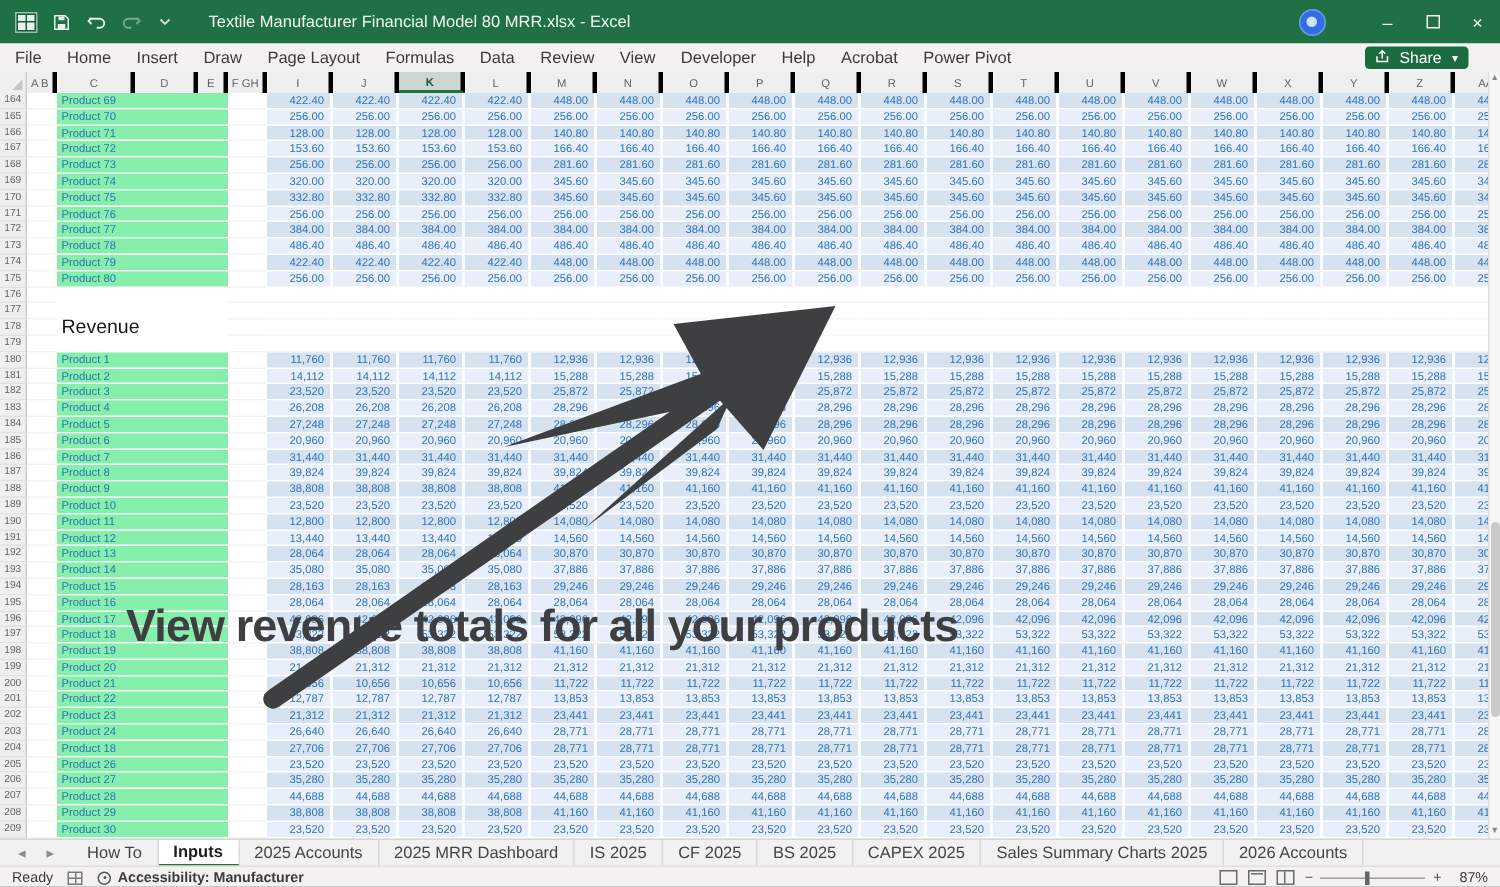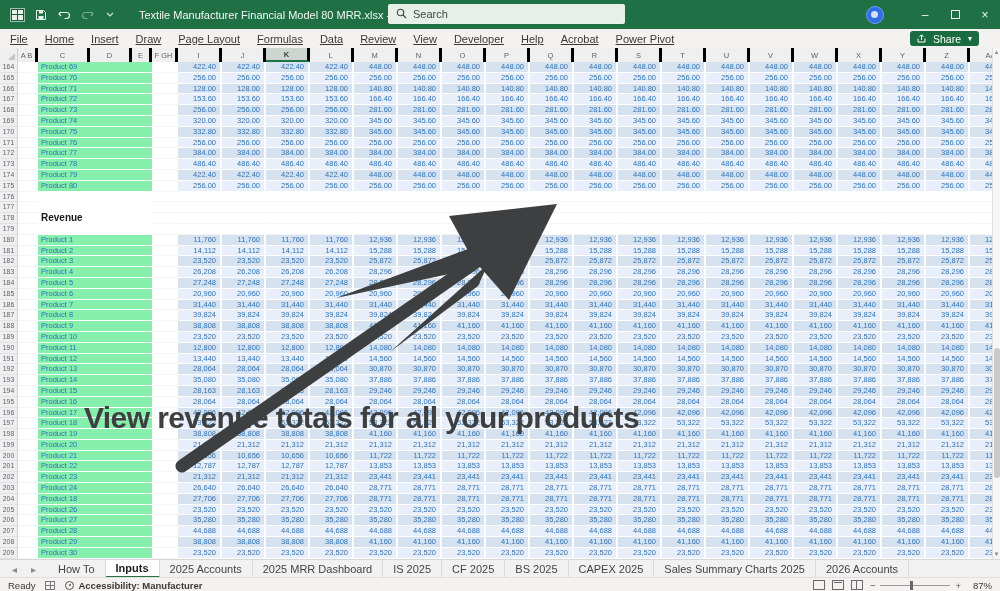--- a/index.html
+++ b/index.html
@@ -20,21 +20,21 @@
   .tb-right{position:absolute;right:0;top:0;height:29px;display:flex;align-items:center;}
   .avatar{width:16px;height:16px;border-radius:50%;background:#2f6ee3;border:1px solid #6f9df0;margin-right:26px;position:relative;}
   .avatar::after{content:"";position:absolute;left:4px;top:4px;width:7px;height:7px;border-radius:50%;background:#cfe0ff;}
   .winbtn{width:30px;height:29px;display:flex;align-items:center;justify-content:center;font-size:12px;color:#eef5f0;cursor:default;}
   .restore-glyph{width:9px;height:9px;border:1px solid #eef5f0;box-sizing:border-box;}
 
   
   .menubar{position:absolute;top:29px;left:0;right:0;height:19px;background:#f3f2f1;border-bottom:1px solid #e1dfdd;
            display:flex;align-items:center;font-size:11px;color:#3b3a39;}
   .menu-items{display:flex;align-items:center;padding-left:10px;gap:17px;}
-  .menu-item{white-space:nowrap;text-decoration:underline;}
+  .menu-item{white-space:nowrap;}
   .share-btn{position:absolute;right:21px;top:2px;height:15px;background:#1b6b40;color:#fff;border-radius:3px;
              display:flex;align-items:center;gap:7px;padding:0 7px;font-size:10.5px;}
   .share-btn .caret{font-size:8px;}
 
   
   .colheaders{position:absolute;top:48px;left:0;width:992px;height:14px;display:flex;background:#efefef;
               border-bottom:1px solid #cfcfcf;overflow:hidden;}
   .ch{flex:none;box-sizing:border-box;border-right:3px solid #000000;font-size:7.5px;color:#5f6368;
       display:flex;align-items:center;justify-content:center;height:14px;}
   .ch.sel{background:#ccd6cf;border-bottom:2px solid #1f7145;color:#2c4a3a;font-weight:bold;}
@@ -43,21 +43,21 @@
 
   
   .grid{position:absolute;top:62px;left:0;width:992px;height:497px;overflow:hidden;background:#fff;}
   .row{display:flex;height:10.8px;line-height:10.8px;}
   .rh{flex:none;width:18px;box-sizing:border-box;background:#efefef;border-right:1px solid #cfcfcf;border-bottom:1px solid #e2e2e2;
       font-size:6.8px;color:#5f6368;text-align:center;}
   .c-ab{flex:none;width:20px;box-sizing:border-box;border-bottom:1px solid #f4f4f4;}
   .c-name{flex:none;width:114px;box-sizing:border-box;font-size:7.5px;color:#2e74b5;padding-left:3px;
           white-space:nowrap;overflow:hidden;border-bottom:1px solid #fff;}
   .c-name.fill{background:#86efac;}
-  .c-name.sectiontitle{color:#1a1a1a;font-weight:bold;font-size:10px;}
+  .c-name.sectiontitle{color:#1a1a1a;font-weight:normal;font-size:13px;}
   .c-fgh{flex:none;width:26px;box-sizing:border-box;border-bottom:1px solid #f4f4f4;}
   .c-val{flex:none;width:44px;box-sizing:border-box;font-size:7.5px;color:#2e74b5;text-align:right;padding-right:4px;
          border-right:2px solid #fbfcfe;border-bottom:1px solid #fff;white-space:nowrap;overflow:hidden;}
   .bandA{background:#d7e2f1;}
   .bandB{background:#e9effa;}
   .c-val.empty{background:transparent;border-right:2px solid transparent;border-bottom:1px solid #f6f6f6;}
 
   
   .vscroll{position:absolute;top:48px;right:0;width:8px;height:511px;background:#f6f6f6;border-left:1px solid #e0e0e0;box-sizing:border-box;}
   .vs-arrow{height:9px;font-size:6px;color:#8a8a8a;text-align:center;line-height:9px;}
@@ -127,29 +127,20 @@
             <path d="M11.5 5 h-7a3 3 0 0 0 0 6 h2" fill="none" stroke="#e8f2ec" stroke-width="1.2" transform="translate(0,-1.5)"></path>
           </svg>
       </span>
       <span class="tb-ic">
         <svg width="8" height="5" viewBox="0 0 8 5">
             <path d="M1 1 L4 4 L7 1" fill="none" stroke="#cfe3d7" stroke-width="1.2"></path>
           </svg>
       </span>
     </div>
     <span class="doc-title">Textile Manufacturer Financial Model 80 MRR.xlsx  -  Excel</span>
-    <div class="searchbox">
-      <span>
-        <svg width="11" height="11" viewBox="0 0 11 11">
-            <circle cx="4.5" cy="4.5" r="3.2" fill="none" stroke="#39453e" stroke-width="1.1"></circle>
-            <path d="M7 7 L10 10" stroke="#39453e" stroke-width="1.1"></path>
-          </svg>
-      </span>
-      <span>Search</span>
-    </div>
     <div class="tb-right">
       <span class="avatar"></span>
       <span class="winbtn">–</span>
       <span class="winbtn">
           <span class="restore-glyph"></span>
         </span>
       <span class="winbtn">×</span>
     </div>
   </div>
 

